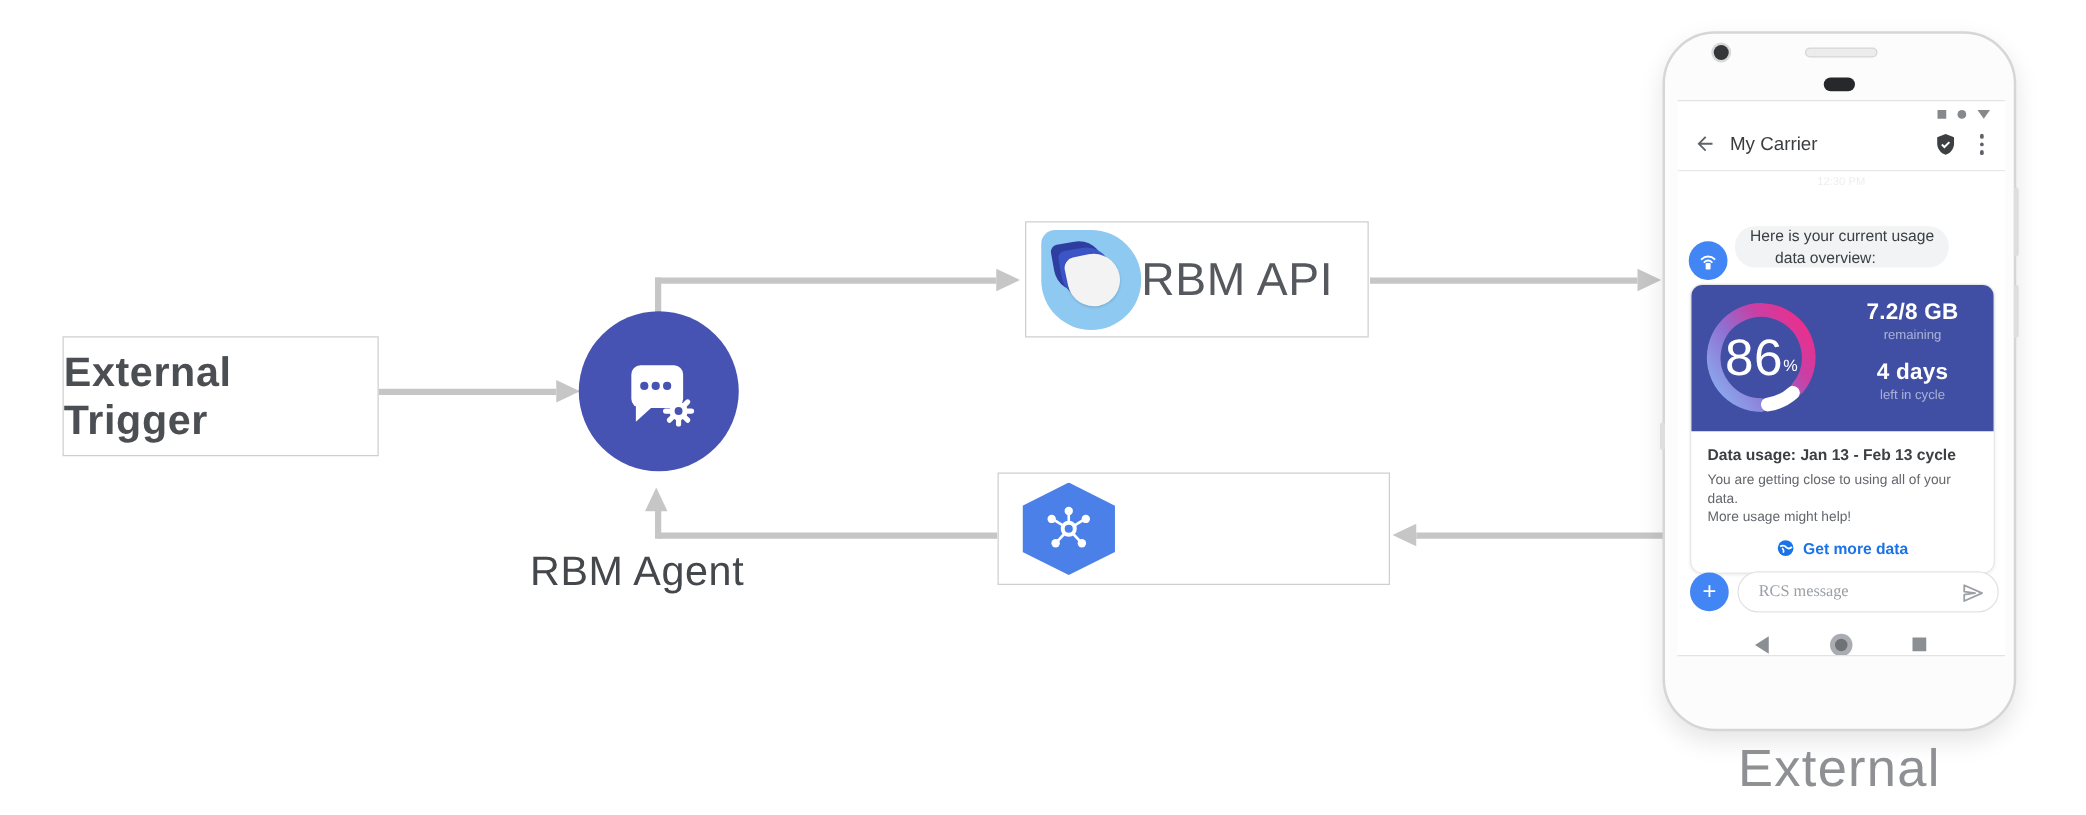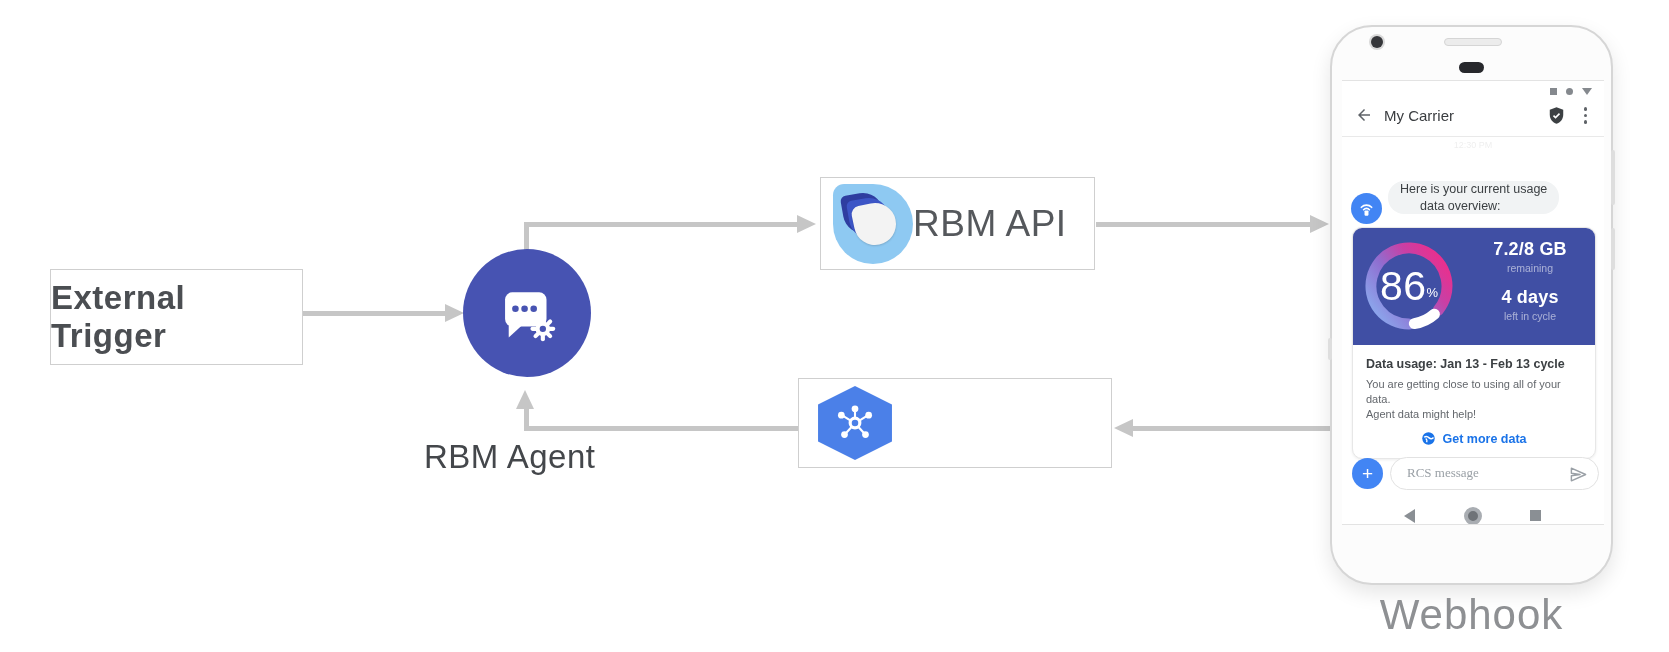--- a/index.html
+++ b/index.html
@@ -257,21 +257,21 @@
           <div class="sub-stat">remaining</div>
           <div class="stat-gap"></div>
           <div class="big-stat">4 days</div>
           <div class="sub-stat">left in cycle</div>
         </div>
       </div>
       <div class="ucard-body">
         <div class="ucard-title">Data usage: Jan 13 - Feb 13 cycle</div>
         <div class="ucard-text">
           <span style="display:block;">You are getting close to using all of your data.</span>
-          <span style="display:block;">Agent data might help!</span>
+          <span style="display:block;">More usage might help!</span>
         </div>
         <div class="link-row">
           <svg width="15" height="15" viewBox="0 0 24 24">
             <circle cx="12" cy="12" r="10" fill="#1a73e8"></circle>
             <path d="M5 10c3-2 6-1 8 1s5 2 7-0.5" stroke="#ffffff" stroke-width="2.4" fill="none"></path>
             <path d="M9 18c1-2.5 0.5-4.5-1.5-6" stroke="#ffffff" stroke-width="2" fill="none"></path>
           </svg>
           <span class="link-label">Get more data</span>
         </div>
       </div>
@@ -285,15 +285,15 @@
       <svg class="send-ic" width="19" height="19" viewBox="0 0 24 24">
         <path d="M3 4l18 8-18 8 0-6.5L14 12 3 10.5z" fill="none" stroke="#9aa0a6" stroke-width="1.8" stroke-linejoin="round"></path>
       </svg>
     </div>
 
     <div class="nav-back"></div>
     <div class="nav-home"></div>
     <div class="nav-square"></div>
   </div>
 
-  <div class="phone-caption">Webhook</div>
+  <div class="phone-caption">External</div>
 
 </div>
 
 </body></html>

